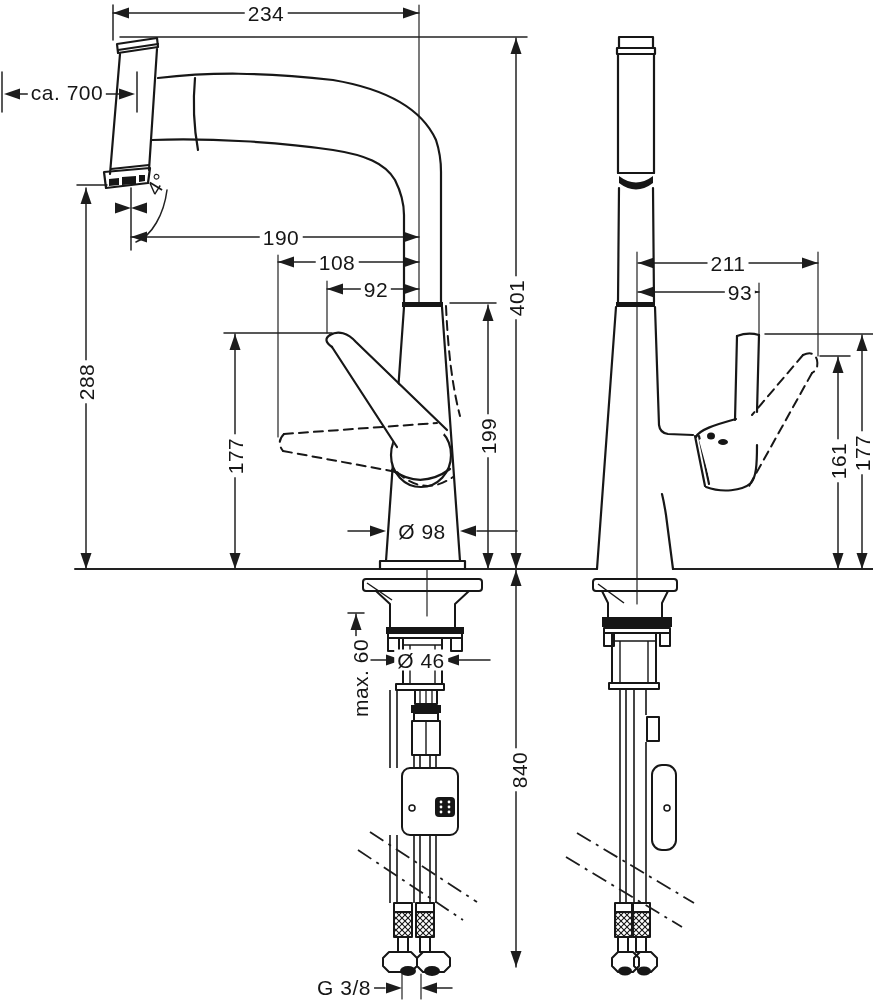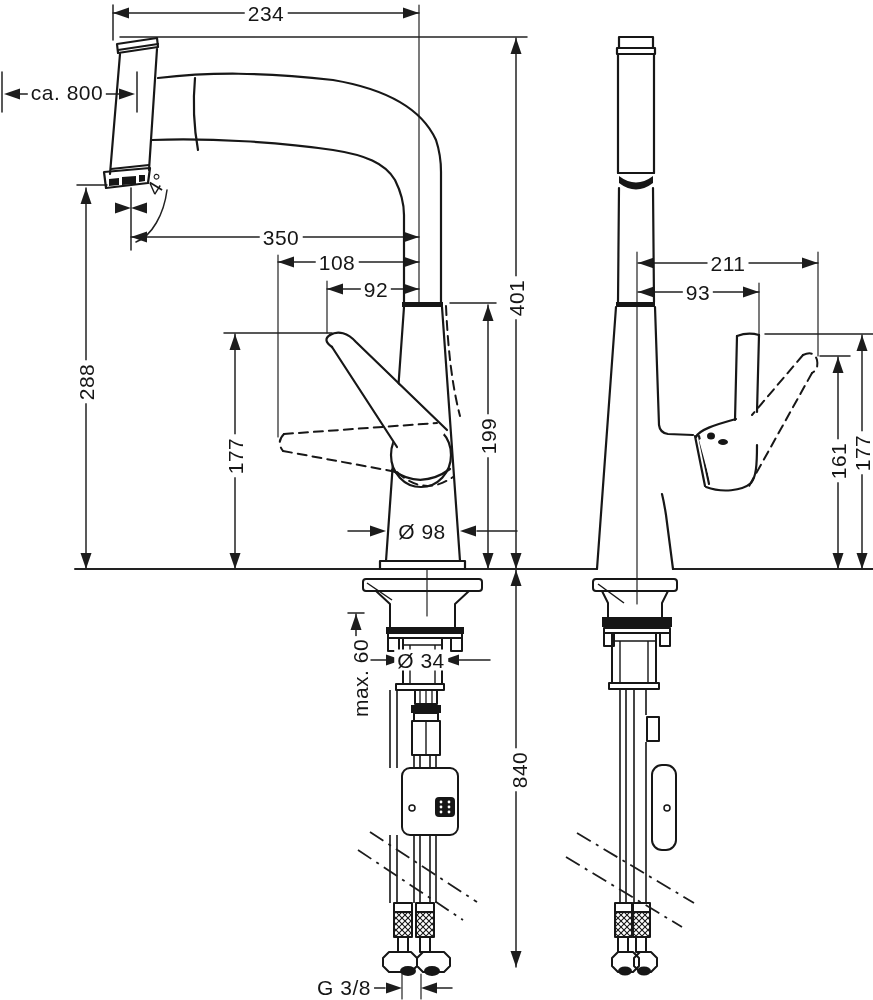--- a/index.html
+++ b/index.html
@@ -277,31 +277,31 @@
 
   <g stroke="#1c1c1c" stroke-width="1.8" fill="none" stroke-dasharray="16 6 3 6">
     <path d="M370,832 L477,902"></path>
         <path d="M358,850 L463,920"></path>
     <path d="M577,833 L694,903"></path>
         <path d="M566,857 L682,927"></path>
   </g>
 </svg>
 
 <div class="lbl" style="left:266px;top:13px">234</div>
-<div class="lbl" style="left:67px;top:92px">ca. 800</div>
+<div class="lbl" style="left:67px;top:92px">ca. 700</div>
 <div class="lbl tilt" style="left:157px;top:184px">4°</div>
-<div class="lbl" style="left:281px;top:237px">350</div>
+<div class="lbl" style="left:281px;top:237px">190</div>
 <div class="lbl" style="left:337px;top:262px">108</div>
 <div class="lbl" style="left:376px;top:289px">92</div>
 <div class="lbl rot" style="left:516px;top:298px">401</div>
 <div class="lbl rot" style="left:86px;top:382px">288</div>
 <div class="lbl rot" style="left:235px;top:456px">177</div>
 <div class="lbl rot" style="left:488px;top:436px">199</div>
 <div class="lbl" style="left:422px;top:531px">Ø 98</div>
 <div class="lbl" style="left:728px;top:263px">211</div>
-<div class="lbl" style="left:698px;top:292px">93</div>
+<div class="lbl" style="left:740px;top:292px">93</div>
 <div class="lbl rot" style="left:838px;top:461px">161</div>
 <div class="lbl rot" style="left:862px;top:453px">177</div>
 <div class="lbl rot" style="left:360px;top:678px">max. 60</div>
-<div class="lbl" style="left:421px;top:660px">Ø 34</div>
+<div class="lbl" style="left:421px;top:660px">Ø 46</div>
 <div class="lbl rot" style="left:519px;top:770px">840</div>
 <div class="lbl" style="left:344px;top:987px">G 3/8</div>
 </div>
 
 </body></html>

